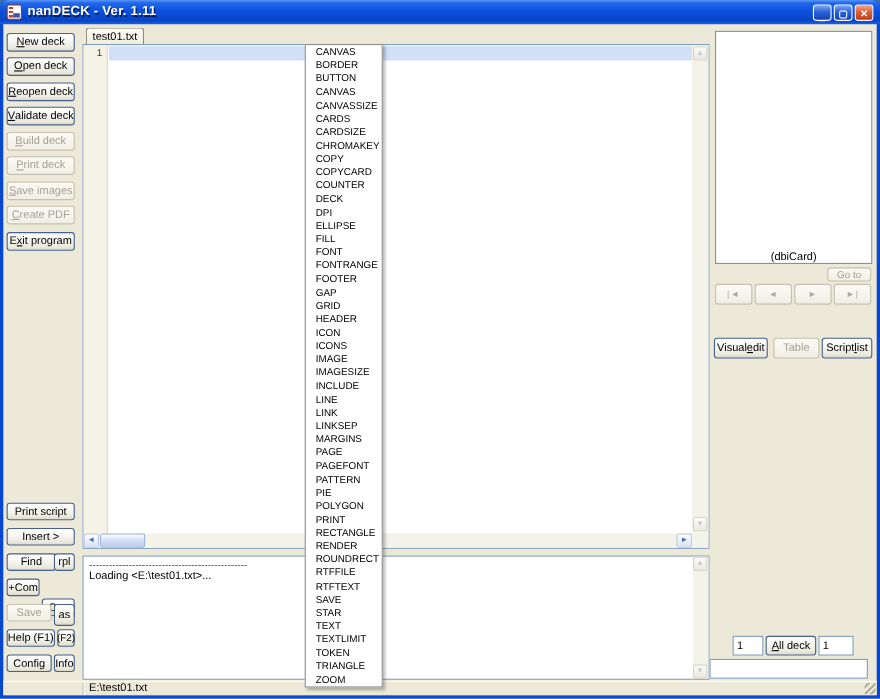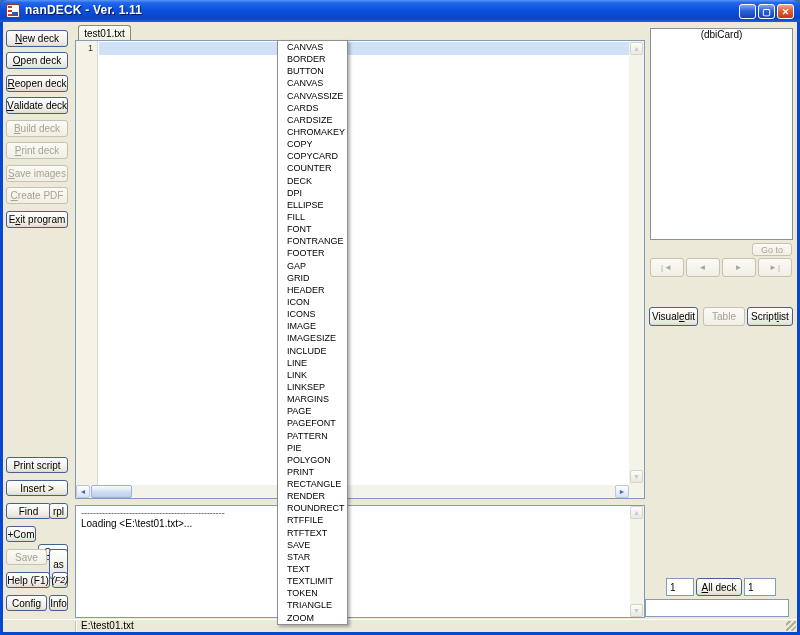--- a/index.html
+++ b/index.html
@@ -94,21 +94,21 @@
   .log {
     position:absolute; left:75px; top:505px; width:570px; height:113px;
     background:#fff; border:1px solid #7f9db9; font-size:10px; color:#000;
     padding:2px 0 0 5px; overflow:hidden;
   }
   .log .dashes { color:#444; font-size:9px; letter-spacing:0; }
   
   .preview-box {
     position:absolute; left:650px; top:28px; width:143px; height:212px;
     background:#fff; border:1px solid #88909c;
-    display:flex; align-items:flex-start; justify-content:center;
+    display:flex; align-items:flex-end; justify-content:center;
     font-size:10px; color:#000;
   }
   .navglyph { font-size:8px; color:#aba89b; letter-spacing:1px; }
   .field {
     position:absolute; background:#fff; border:1px solid #7f9db9;
     font-family:"Liberation Sans",sans-serif; font-size:10px; padding:2px 3px;
   }
   
   .statusbar {
     position:absolute; left:3px; top:619px; width:794px; height:13px;
@@ -165,23 +165,23 @@
   <div class="xpbtn dis" style="left:6px;top:187px;width:62px;height:17px;"><u>C</u>reate PDF</div>
   <div class="xpbtn" style="left:6px;top:211px;width:62px;height:17px;">E<u>x</u>it program</div>
 
   <div class="xpbtn" style="left:6px;top:457px;width:62px;height:16px;">Print script</div>
   <div class="xpbtn" style="left:6px;top:480px;width:62px;height:16px;">Insert &gt;</div>
   <div class="xpbtn" style="left:6px;top:503px;width:45px;height:16px;">Find</div>
   <div class="xpbtn" style="left:49px;top:503px;width:19px;height:16px;">rpl</div>
   <div class="xpbtn" style="left:6px;top:526px;width:30px;height:16px;">+Com</div>
   <div class="xpbtn" style="left:38px;top:544px;width:30px;height:16px;">-Com</div>
   <div class="xpbtn dis" style="left:6px;top:549px;width:41px;height:16px;">Save</div>
-  <div class="xpbtn" style="left:49px;top:549px;width:19px;height:30px;">as</div>
+  <div class="xpbtn" style="left:49px;top:549px;width:19px;height:20px;">as</div>
   <div class="xpbtn" style="left:6px;top:572px;width:44px;height:16px;">Help (F1)</div>
-  <div class="xpbtn" style="left:52px;top:572px;width:16px;height:16px;font-size:9px;font-style:italic;">(F2)</div>
+  <div class="xpbtn" style="left:52px;top:572px;width:16px;height:16px;font-size:9px;">(F2)</div>
   <div class="xpbtn" style="left:6px;top:595px;width:41px;height:16px;">Config</div>
   <div class="xpbtn" style="left:49px;top:595px;width:19px;height:16px;">Info</div>
 
   <div class="tab">test01.txt</div>
   <div class="editor"></div>
   <div class="gutter">1</div>
   <div class="sel-line"></div>
 
   <div class="sbtrack" style="left:629px;top:41px;width:15px;height:444px;"></div>
   <div class="sb pale" style="left:630px;top:42px;width:13px;height:13px;">

